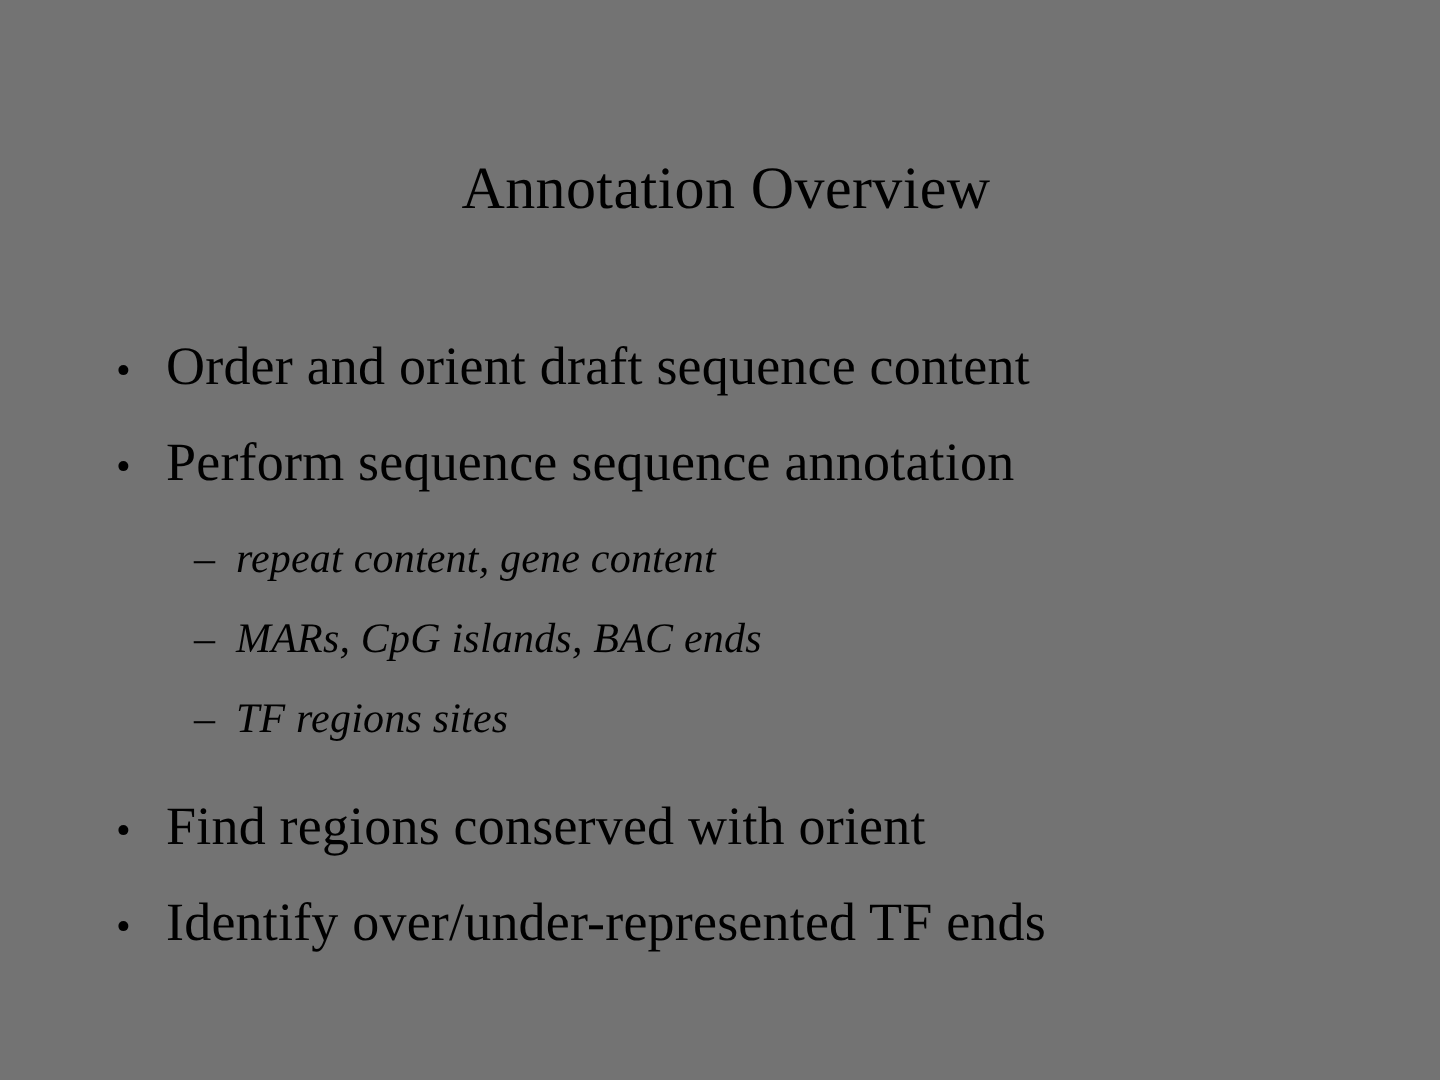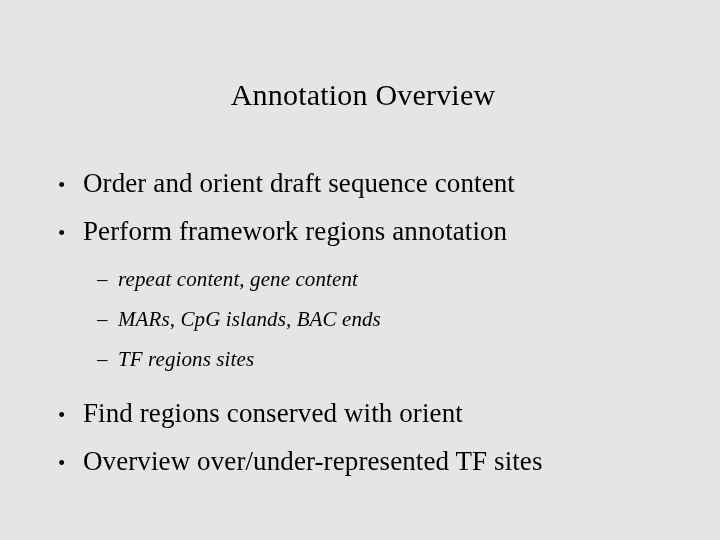--- a/index.html
+++ b/index.html
@@ -13,21 +13,21 @@
     background: #ffffff;
     font-family: "Liberation Serif", "DejaVu Serif", serif;
     color: #000000;
     overflow: hidden;
   }
 
   .slide {
     position: relative;
     width: 720px;
     height: 540px;
-    background: #e5e5e5;
+    background: #737373;
   }
 
   
   .slide-title {
     position: absolute;
     left: 0;
     top: 78px;
     width: 726px;
     text-align: center;
     font-size: 30px;
@@ -103,21 +103,21 @@
 
   <div class="slide-body">
 
     <div class="bullet-row">
       <span class="marker">•</span>
       <span class="text">Order and orient draft sequence content</span>
     </div>
 
     <div class="bullet-row">
       <span class="marker">•</span>
-      <span class="text">Perform framework regions annotation</span>
+      <span class="text">Perform sequence sequence annotation</span>
     </div>
 
     <div class="subbullet-group">
       <div class="subbullet-row">
         <span class="marker">–</span>
         <span class="text">repeat content, gene content</span>
       </div>
 
       <div class="subbullet-row">
         <span class="marker">–</span>
@@ -132,17 +132,17 @@
 
     <div class="group-gap-top"></div>
 
     <div class="bullet-row">
       <span class="marker">•</span>
       <span class="text">Find regions conserved with orient</span>
     </div>
 
     <div class="bullet-row">
       <span class="marker">•</span>
-      <span class="text">Overview over/under-represented TF sites</span>
+      <span class="text">Identify over/under-represented TF ends</span>
     </div>
 
   </div>
 </div>
 
 </body></html>

